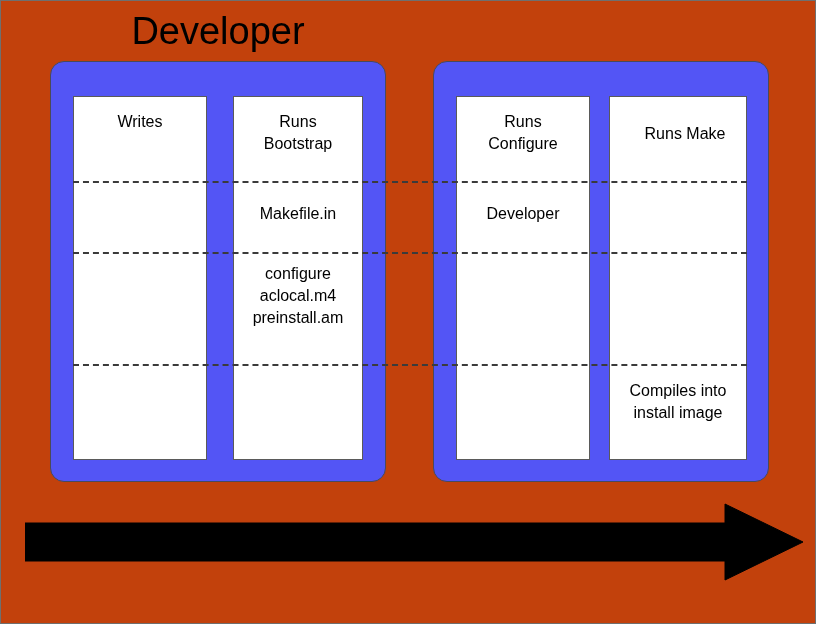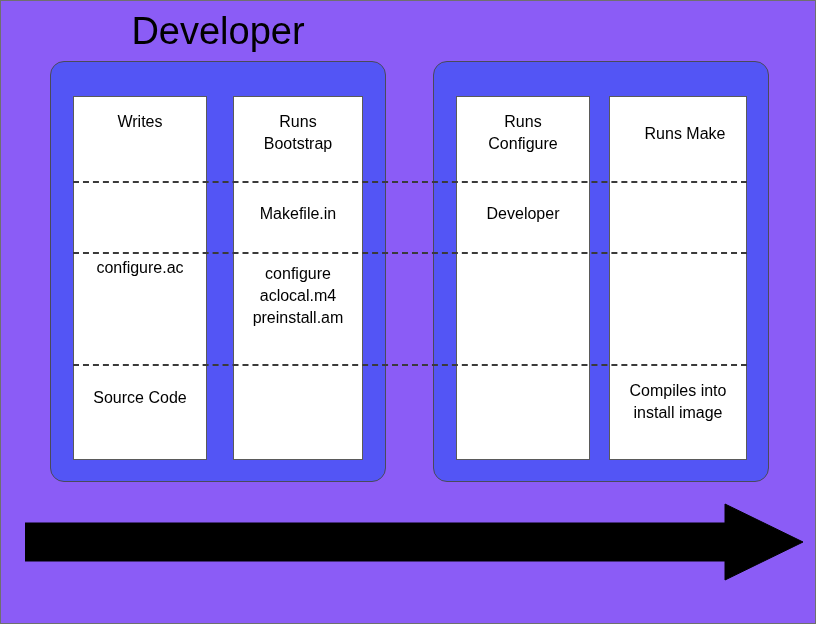--- a/index.html
+++ b/index.html
@@ -8,21 +8,21 @@
     padding: 0;
     background: #ffffff;
   }
   body {
     font-family: "Liberation Sans", sans-serif;
   }
   #canvas {
     position: relative;
     width: 816px;
     height: 624px;
-    background: #8b5cf6;
+    background: #c2410c;
     border: 1px solid #6f6f6f;
     box-sizing: border-box;
     overflow: hidden;
   }
 
   
   .section-title {
     position: absolute;
     font-size: 38px;
     line-height: 44px;
@@ -109,22 +109,20 @@
 <div id="canvas">
 
   <div class="section-title" id="title-developer">Developer</div>
 
   <div class="group-box" id="group-developer"></div>
 
   <div class="group-box" id="group-user"></div>
 
   <div class="column-panel" id="col-dev-writes">
     <div class="cell band0">Writes</div>
-    <div class="cell band2-tall">configure.ac</div>
-    <div class="cell band3">Source Code</div>
   </div>
 
   <div class="column-panel" id="col-dev-bootstrap">
     <div class="cell band0">Runs
 Bootstrap</div>
     <div class="cell band1">Makefile.in</div>
     <div class="cell band2">configure
 aclocal.m4
 preinstall.am</div>
     <div class="cell band3"></div>

